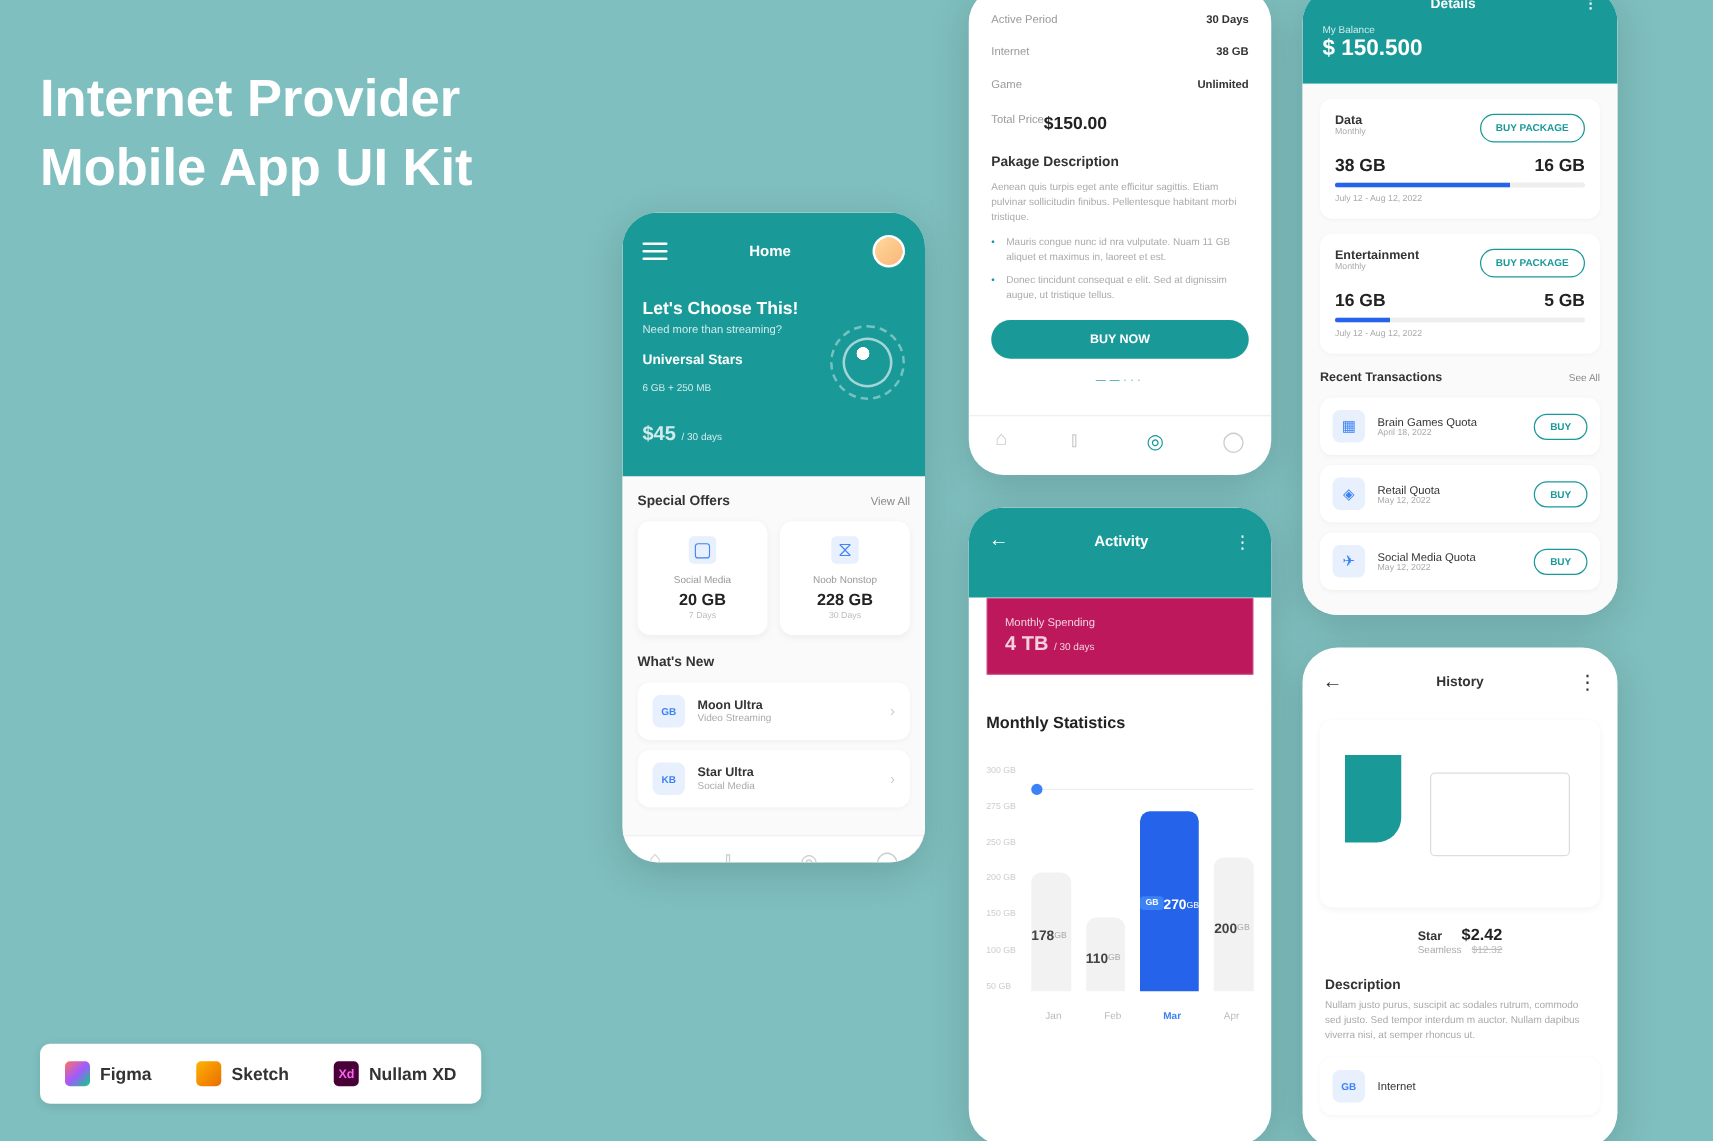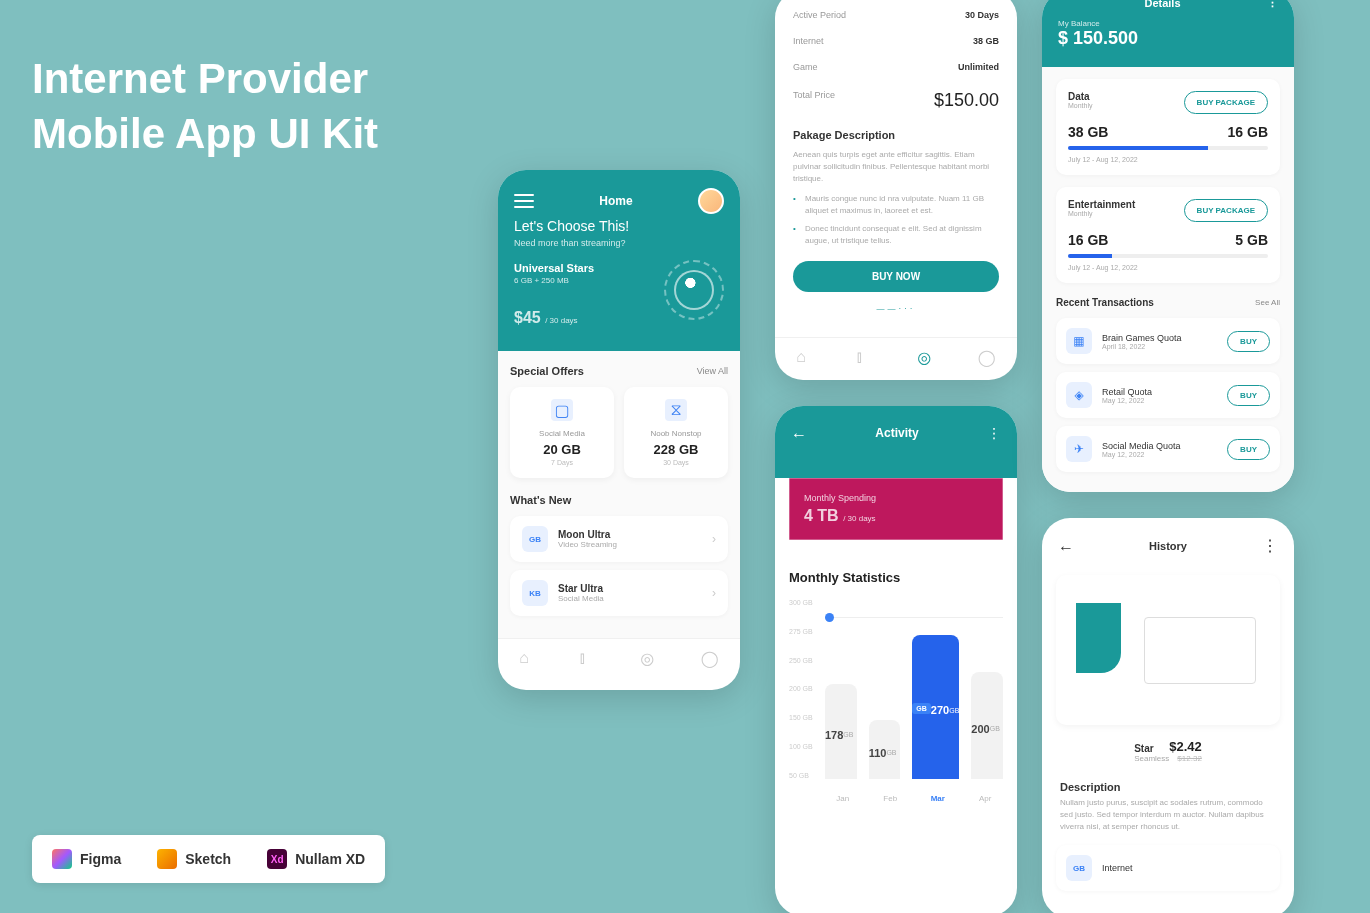--- a/index.html
+++ b/index.html
@@ -13,28 +13,28 @@
 .xd{background:#470137;color:#ff61f6;display:flex;align-items:center;justify-content:center;font-size:10px;font-weight:700}
 .phone{position:absolute;background:#fff;border-radius:28px;box-shadow:0 8px 32px rgba(0,0,0,0.15);overflow:hidden}
 .phone1{left:498px;top:170px;width:242px;height:520px}
 .phone2{left:775px;top:-10px;width:242px;height:390px}
 .phone3{left:775px;top:406px;width:242px;height:510px}
 .phone4{left:1042px;top:-10px;width:252px;height:502px}
 .phone5{left:1042px;top:518px;width:252px;height:400px}
 
 
 .p1-header{background:#1a9999;color:#fff;padding:18px 16px 24px;position:relative}
-.p1-top{display:flex;align-items:center;justify-content:space-between;margin-bottom:4px}
+.p1-top{display:flex;align-items:center;justify-content:space-between;margin-bottom:24px}
 .menu-icon{width:20px;height:14px;display:flex;flex-direction:column;justify-content:space-between}
 .menu-icon span{height:2px;background:#fff;border-radius:2px}
 .avatar{width:26px;height:26px;border-radius:50%;background:linear-gradient(135deg,#ffd89b,#fab67a);border:2px solid #fff}
 .p1-home-label{font-size:12px;font-weight:600}
-.p1-choose{font-size:14px;font-weight:400;margin-bottom:4px}
+.p1-choose{font-size:14px;font-weight:700;margin-bottom:4px}
 .p1-sub{font-size:9px;opacity:0.8;margin-bottom:14px}
-.p1-plan{font-size:11px;font-weight:600;margin-bottom:2px}
+.p1-plan{font-size:11px;font-weight:600;margin-bottom:12px}
 .p1-plan-sub{font-size:8px;opacity:0.8;margin-bottom:24px}
 .p1-price{font-size:16px;font-weight:800}
 .p1-price span{font-size:8px;opacity:0.8;font-weight:400}
 .globe{position:absolute;right:16px;top:90px;width:60px;height:60px;border:2px dashed rgba(255,255,255,0.4);border-radius:50%}
 .globe::before{content:'';position:absolute;inset:8px;border:2px solid rgba(255,255,255,0.6);border-radius:50%;background:radial-gradient(circle at 40% 30%,#fff 15%,transparent 16%)}
 .p1-body{padding:14px 12px;background:#fafafa}
 .sec-row{display:flex;justify-content:space-between;align-items:center;margin-bottom:10px}
 .sec-title{font-size:11px;font-weight:700;color:#333}
 .sec-link{font-size:9px;color:#888}
 .offer-grid{display:flex;gap:10px;margin-bottom:16px}
@@ -51,41 +51,41 @@
 .new-name{font-size:10px;font-weight:700;color:#333}
 .new-sub{font-size:8px;color:#aaa}
 .chev{color:#ccc;font-size:12px}
 .bottom-nav{display:flex;justify-content:space-around;padding:10px 0;border-top:1px solid #f0f0f0}
 .nav-icon{width:18px;height:18px;color:#ccc;font-size:16px}
 
 
 .p2-body{padding:12px 18px}
 .p2-row{display:flex;justify-content:space-between;padding:8px 0;font-size:9px;color:#999}
 .p2-val{color:#333;font-weight:600}
-.p2-total{padding:10px 0;display:flex;justify-content:space-between}
+.p2-total{padding:10px 0;display:flex;justify-content:flex-start}
 .p2-total-label{font-size:9px;color:#999}
-.p2-total-val{font-size:18px;font-weight:400;color:#222}
+.p2-total-val{font-size:14px;font-weight:700;color:#222}
 .p2-desc-title{font-size:11px;font-weight:700;color:#333;margin:8px 0}
 .p2-desc-text{font-size:8px;color:#aaa;line-height:1.5;margin-bottom:8px}
 .p2-bullet{font-size:8px;color:#aaa;line-height:1.5;padding-left:12px;position:relative;margin-bottom:6px}
 .p2-bullet::before{content:'•';position:absolute;left:0;color:#1a9999}
 .buy-btn{background:#1a9999;color:#fff;font-size:10px;font-weight:700;text-align:center;padding:10px;border-radius:20px;margin-top:14px}
 .dots{text-align:center;margin:12px 0;font-size:8px;color:#1a9999;letter-spacing:3px}
 
 
 .p3-header{background:#1a9999;color:#fff;padding:18px 16px 20px;position:relative}
 .p3-top{display:flex;align-items:center;justify-content:space-between;margin-bottom:16px}
 .back-icon{font-size:16px;color:#fff}
 .p3-title{font-size:12px;font-weight:600}
 .spending-card{background:#be185d;border:1px solid rgba(255,255,255,0.3);border-radius:1px;padding:14px;margin:0 14px 16px;color:#fff}
 .sp-label{font-size:9px;opacity:0.8;margin-bottom:4px}
 .sp-val{font-size:16px;font-weight:800}
 .sp-val span{font-size:8px;opacity:0.8;font-weight:400}
 .p3-body{padding:14px;background:#fff}
-.chart-title{font-size:13px;font-weight:800;color:#222;margin-bottom:14px}
+.chart-title{font-size:13px;font-weight:800;color:#222;margin-bottom:28px}
 .chart-area{position:relative;height:220px;padding-left:36px}
 .y-axis{position:absolute;left:0;top:0;bottom:40px;display:flex;flex-direction:column;justify-content:space-between;font-size:7px;color:#ccc}
 .track-line{position:absolute;left:36px;right:0;top:18px;height:1px;background:#eee}
 .track-dot{position:absolute;top:-4px;left:0;width:9px;height:9px;background:#3b82f6;border-radius:50%}
 .bars{position:absolute;left:36px;right:0;bottom:40px;display:flex;gap:12px;align-items:flex-end;height:160px}
 .bar-col{flex:1;display:flex;flex-direction:column;align-items:center;gap:4px}
 .bar{width:100%;border-radius:8px 8px 0 0;background:#f2f2f2;position:relative;display:flex;flex-direction:row;align-items:center;justify-content:flex-start;padding-top:6px}
 .bar.active{background:#2563eb}
 .bar-badge{background:#3b82f6;color:#fff;font-size:7px;font-weight:700;padding:2px 4px;border-radius:3px;margin-bottom:4px}
 .bar-val{font-size:11px;font-weight:800;color:#444}

